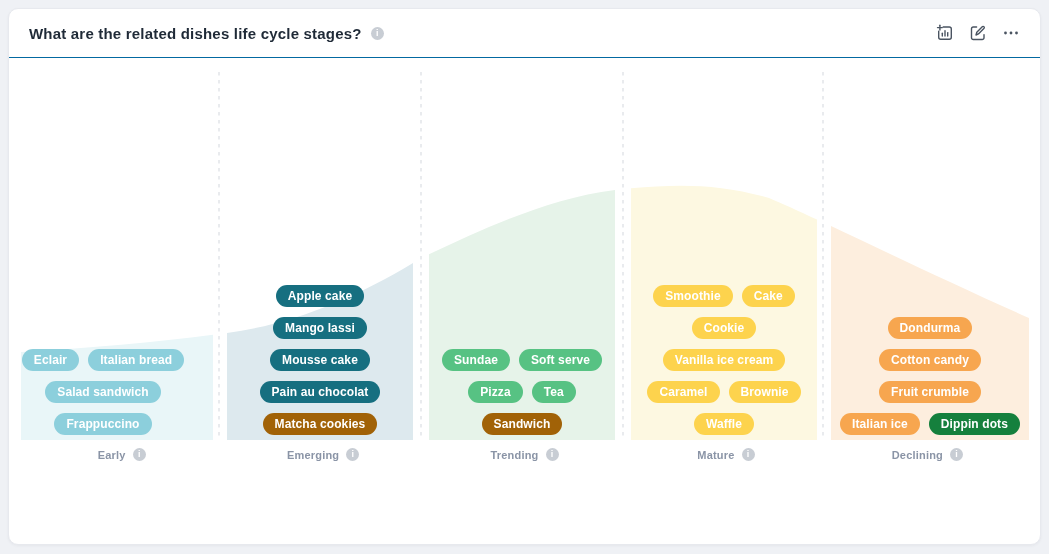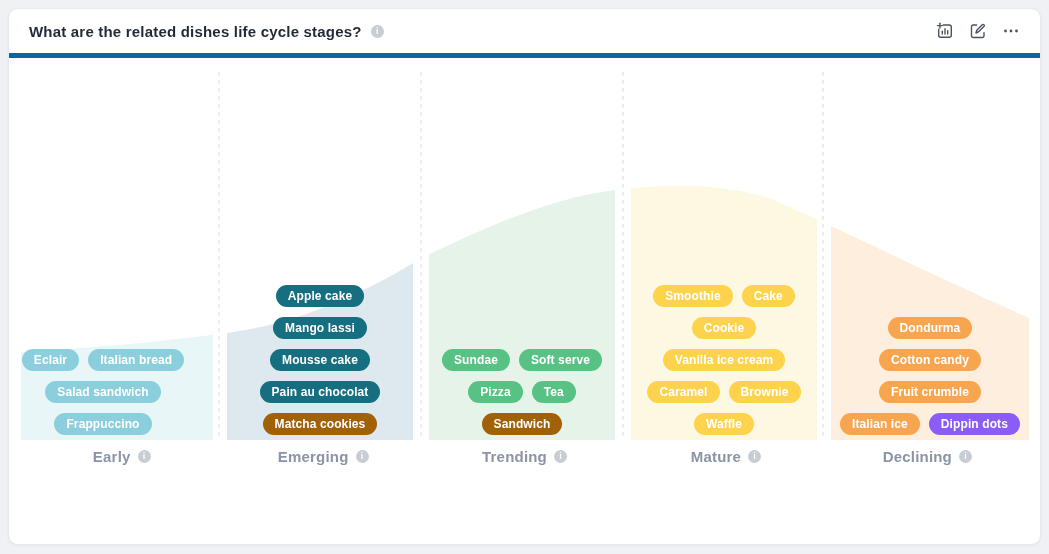--- a/index.html
+++ b/index.html
@@ -11,21 +11,21 @@
     overflow:hidden;
   }
   .card {
     position:absolute; left:8px; top:8px; width:1033px; height:537px;
     background:#ffffff; border:1px solid #e7e9ee; border-radius:10px;
     box-shadow:0 1px 3px rgba(30,40,60,0.05);
     overflow:hidden;
   }
   .header {
     height:49px; display:flex; align-items:center; justify-content:space-between;
-    border-bottom:5px solid #0369a1; padding:0 20px;gap:40px;
+    border-bottom:1px solid #0369a1; padding:0 20px;gap:40px;
   }
   .title-wrap { display:flex; align-items:center; gap:9px; }
   .card-title {
     font-size:15px; font-weight:700; color:#1f2a37; letter-spacing:0.2px;
   }
   .info-dot {
     width:13px; height:13px; border-radius:50%; background:#c8cdd4;
     color:#ffffff; font-size:9px; font-weight:700; line-height:13px;
     text-align:center; display:inline-block; flex:0 0 auto;
   }
@@ -48,21 +48,21 @@
     letter-spacing:0.1px;
   }
   .col-0 { left:0;    width:164px; }
   .col-1 { left:206px; width:186px;justify-content:center; }
   .col-2 { left:408px; width:186px; }
   .col-3 { left:610px; width:186px; }
   .col-4 { left:810px; width:198px; }
 
   .stage-labels { display:flex; margin:8px 12px 0 12px; }
   .stage-cell { flex:1; display:flex; align-items:center; justify-content:center; gap:7px; }
-  .stage-name { font-size:15px; font-weight:700; color:#8a94a6; letter-spacing:0.2px; }
+  .stage-name { font-size:11px; font-weight:700; color:#8a94a6; letter-spacing:0.2px; }
 </style>
 </head>
 <body>
 
 <div class="card">
 
   <div class="header">
     <div class="title-wrap">
       <span class="card-title">What are the related dishes life cycle stages?</span>
       <span class="info-dot">i</span>
@@ -197,21 +197,21 @@
           <span class="pill" style="background: rgb(247, 166, 79);">Dondurma</span>
         </div>
       <div class="pill-row">
           <span class="pill" style="background: rgb(247, 166, 79);">Cotton candy</span>
         </div>
       <div class="pill-row">
           <span class="pill" style="background: rgb(247, 166, 79);">Fruit crumble</span>
         </div>
       <div class="pill-row">
         <span class="pill" style="background: rgb(247, 166, 79);">Italian ice</span>
-        <span class="pill" style="background: #8b5cf6;">Dippin dots</span>
+        <span class="pill" style="background: #15803d;">Dippin dots</span>
       </div>
     </div>
   </div>
 
   <div class="stage-labels">
     <div class="stage-cell">
       <span class="stage-name">Early</span>
       <span class="info-dot">i</span>
     </div>
     <div class="stage-cell">

